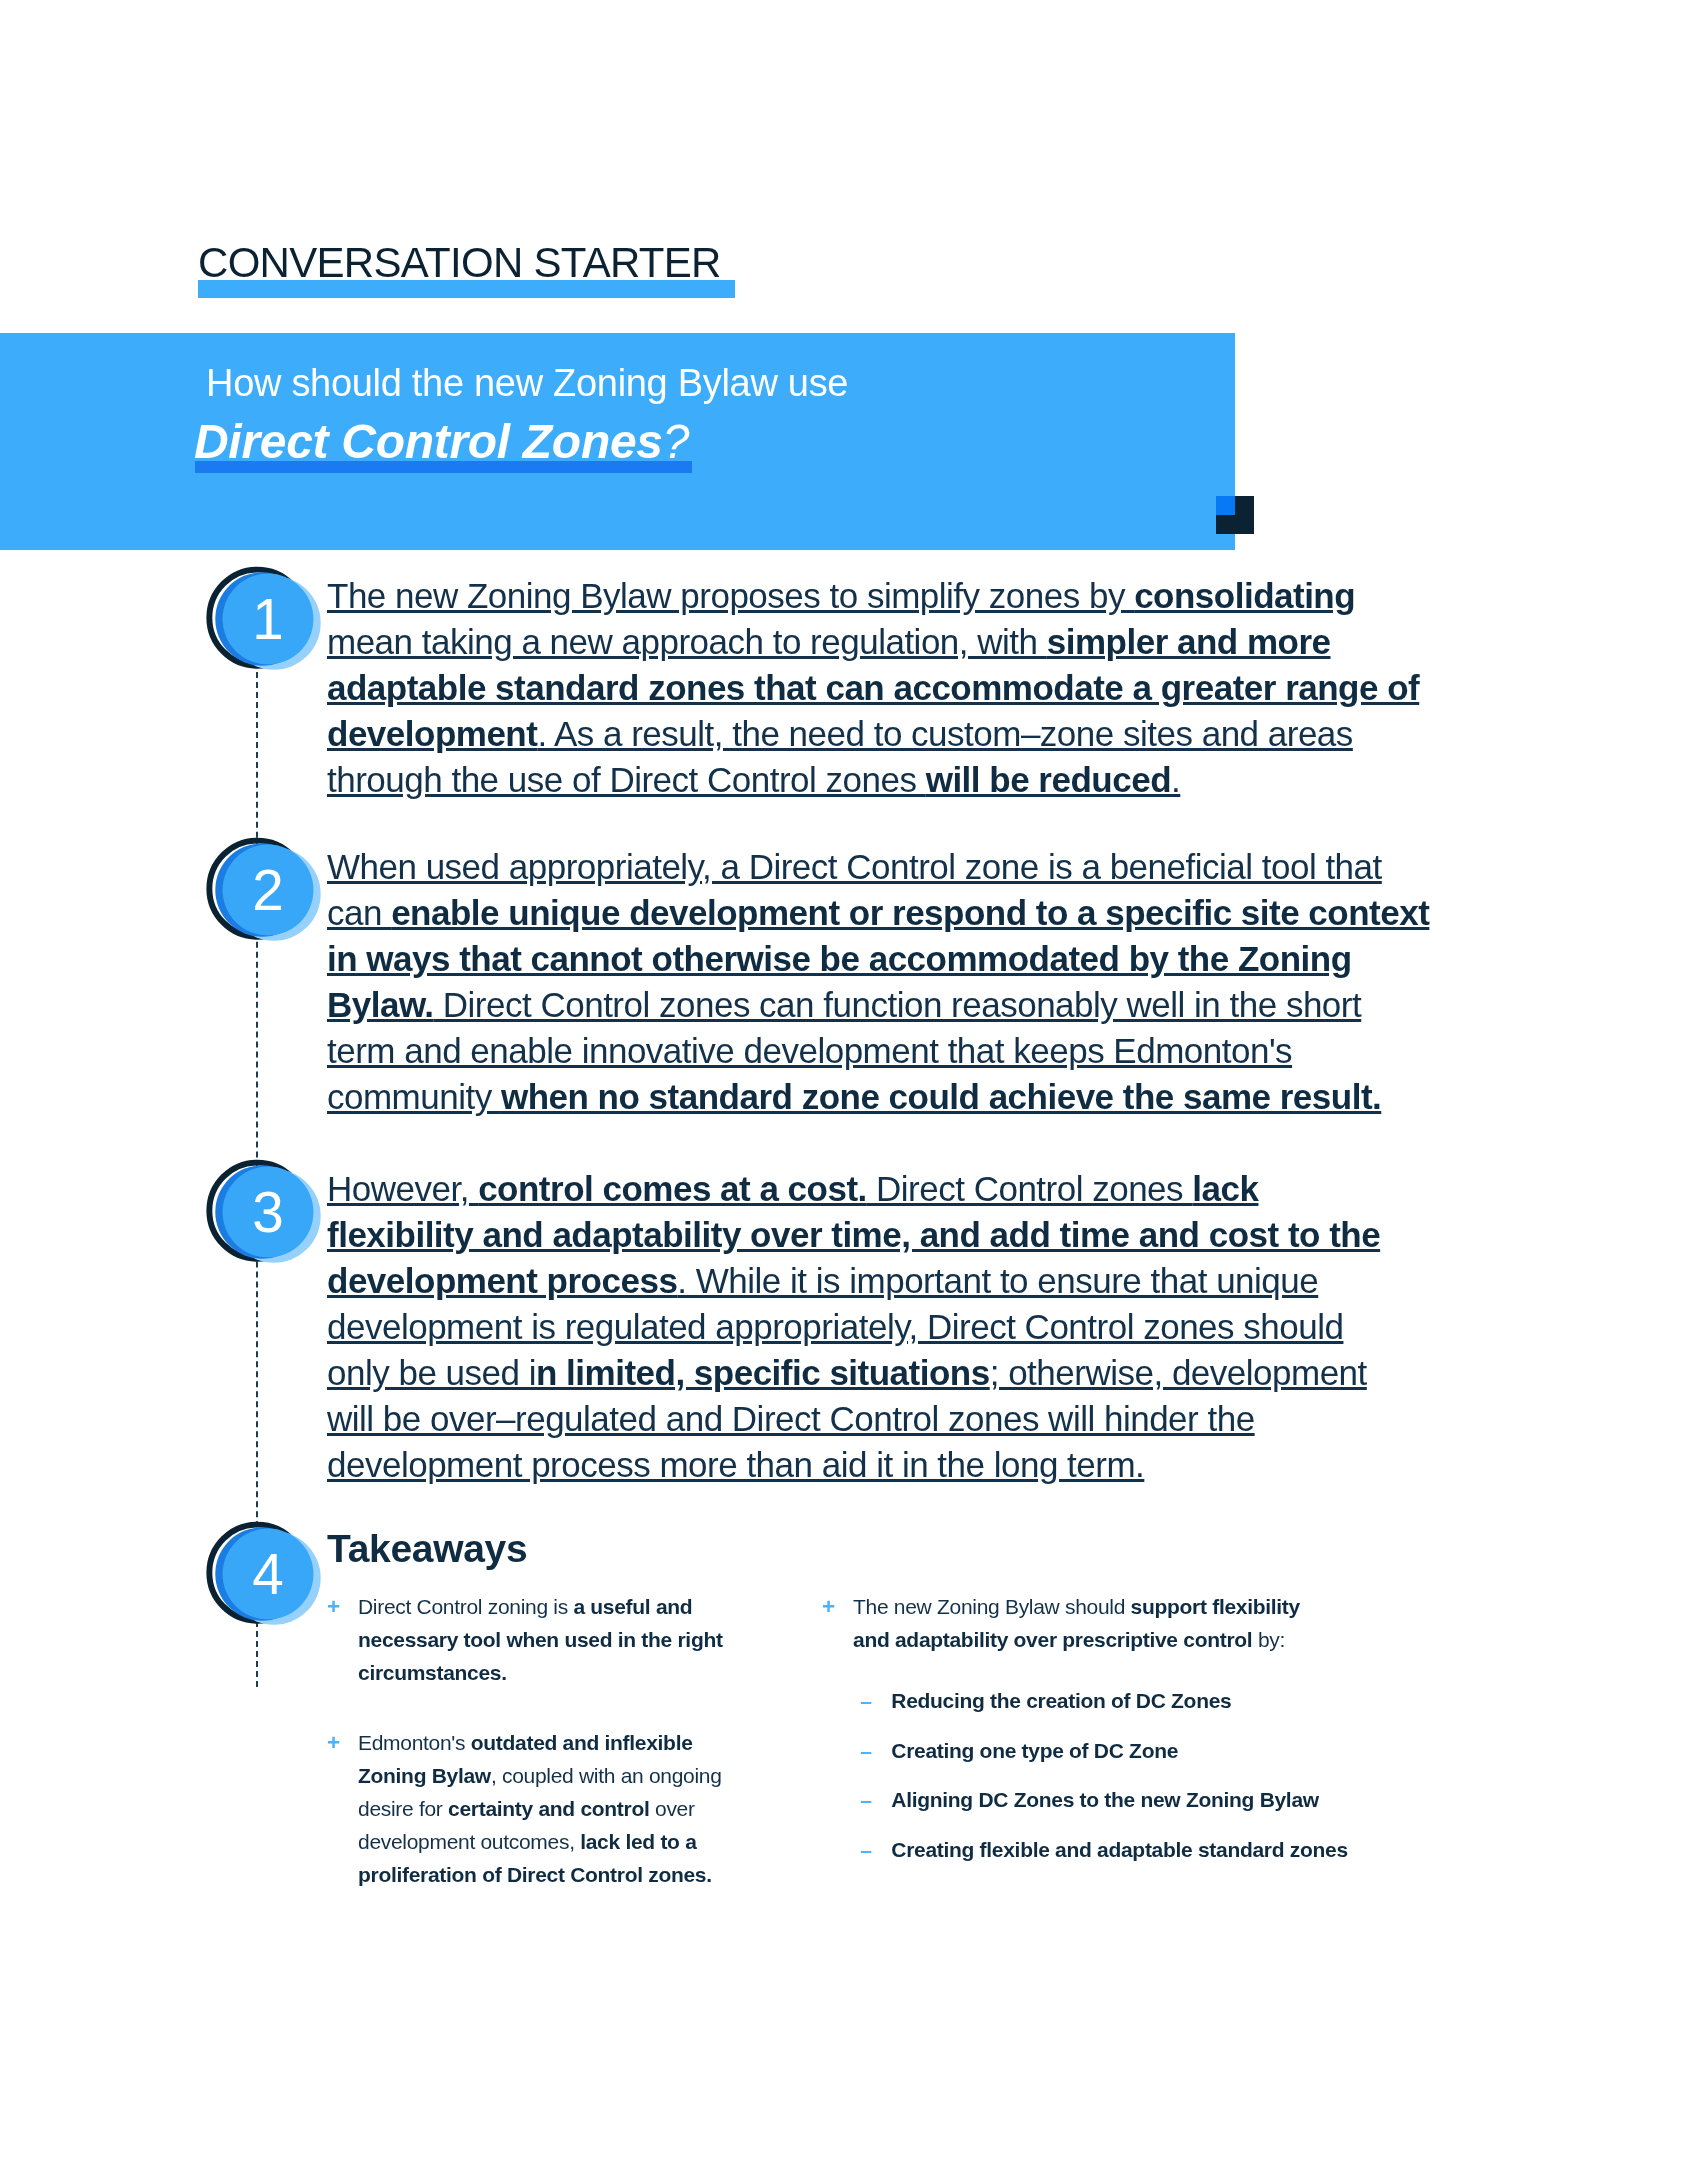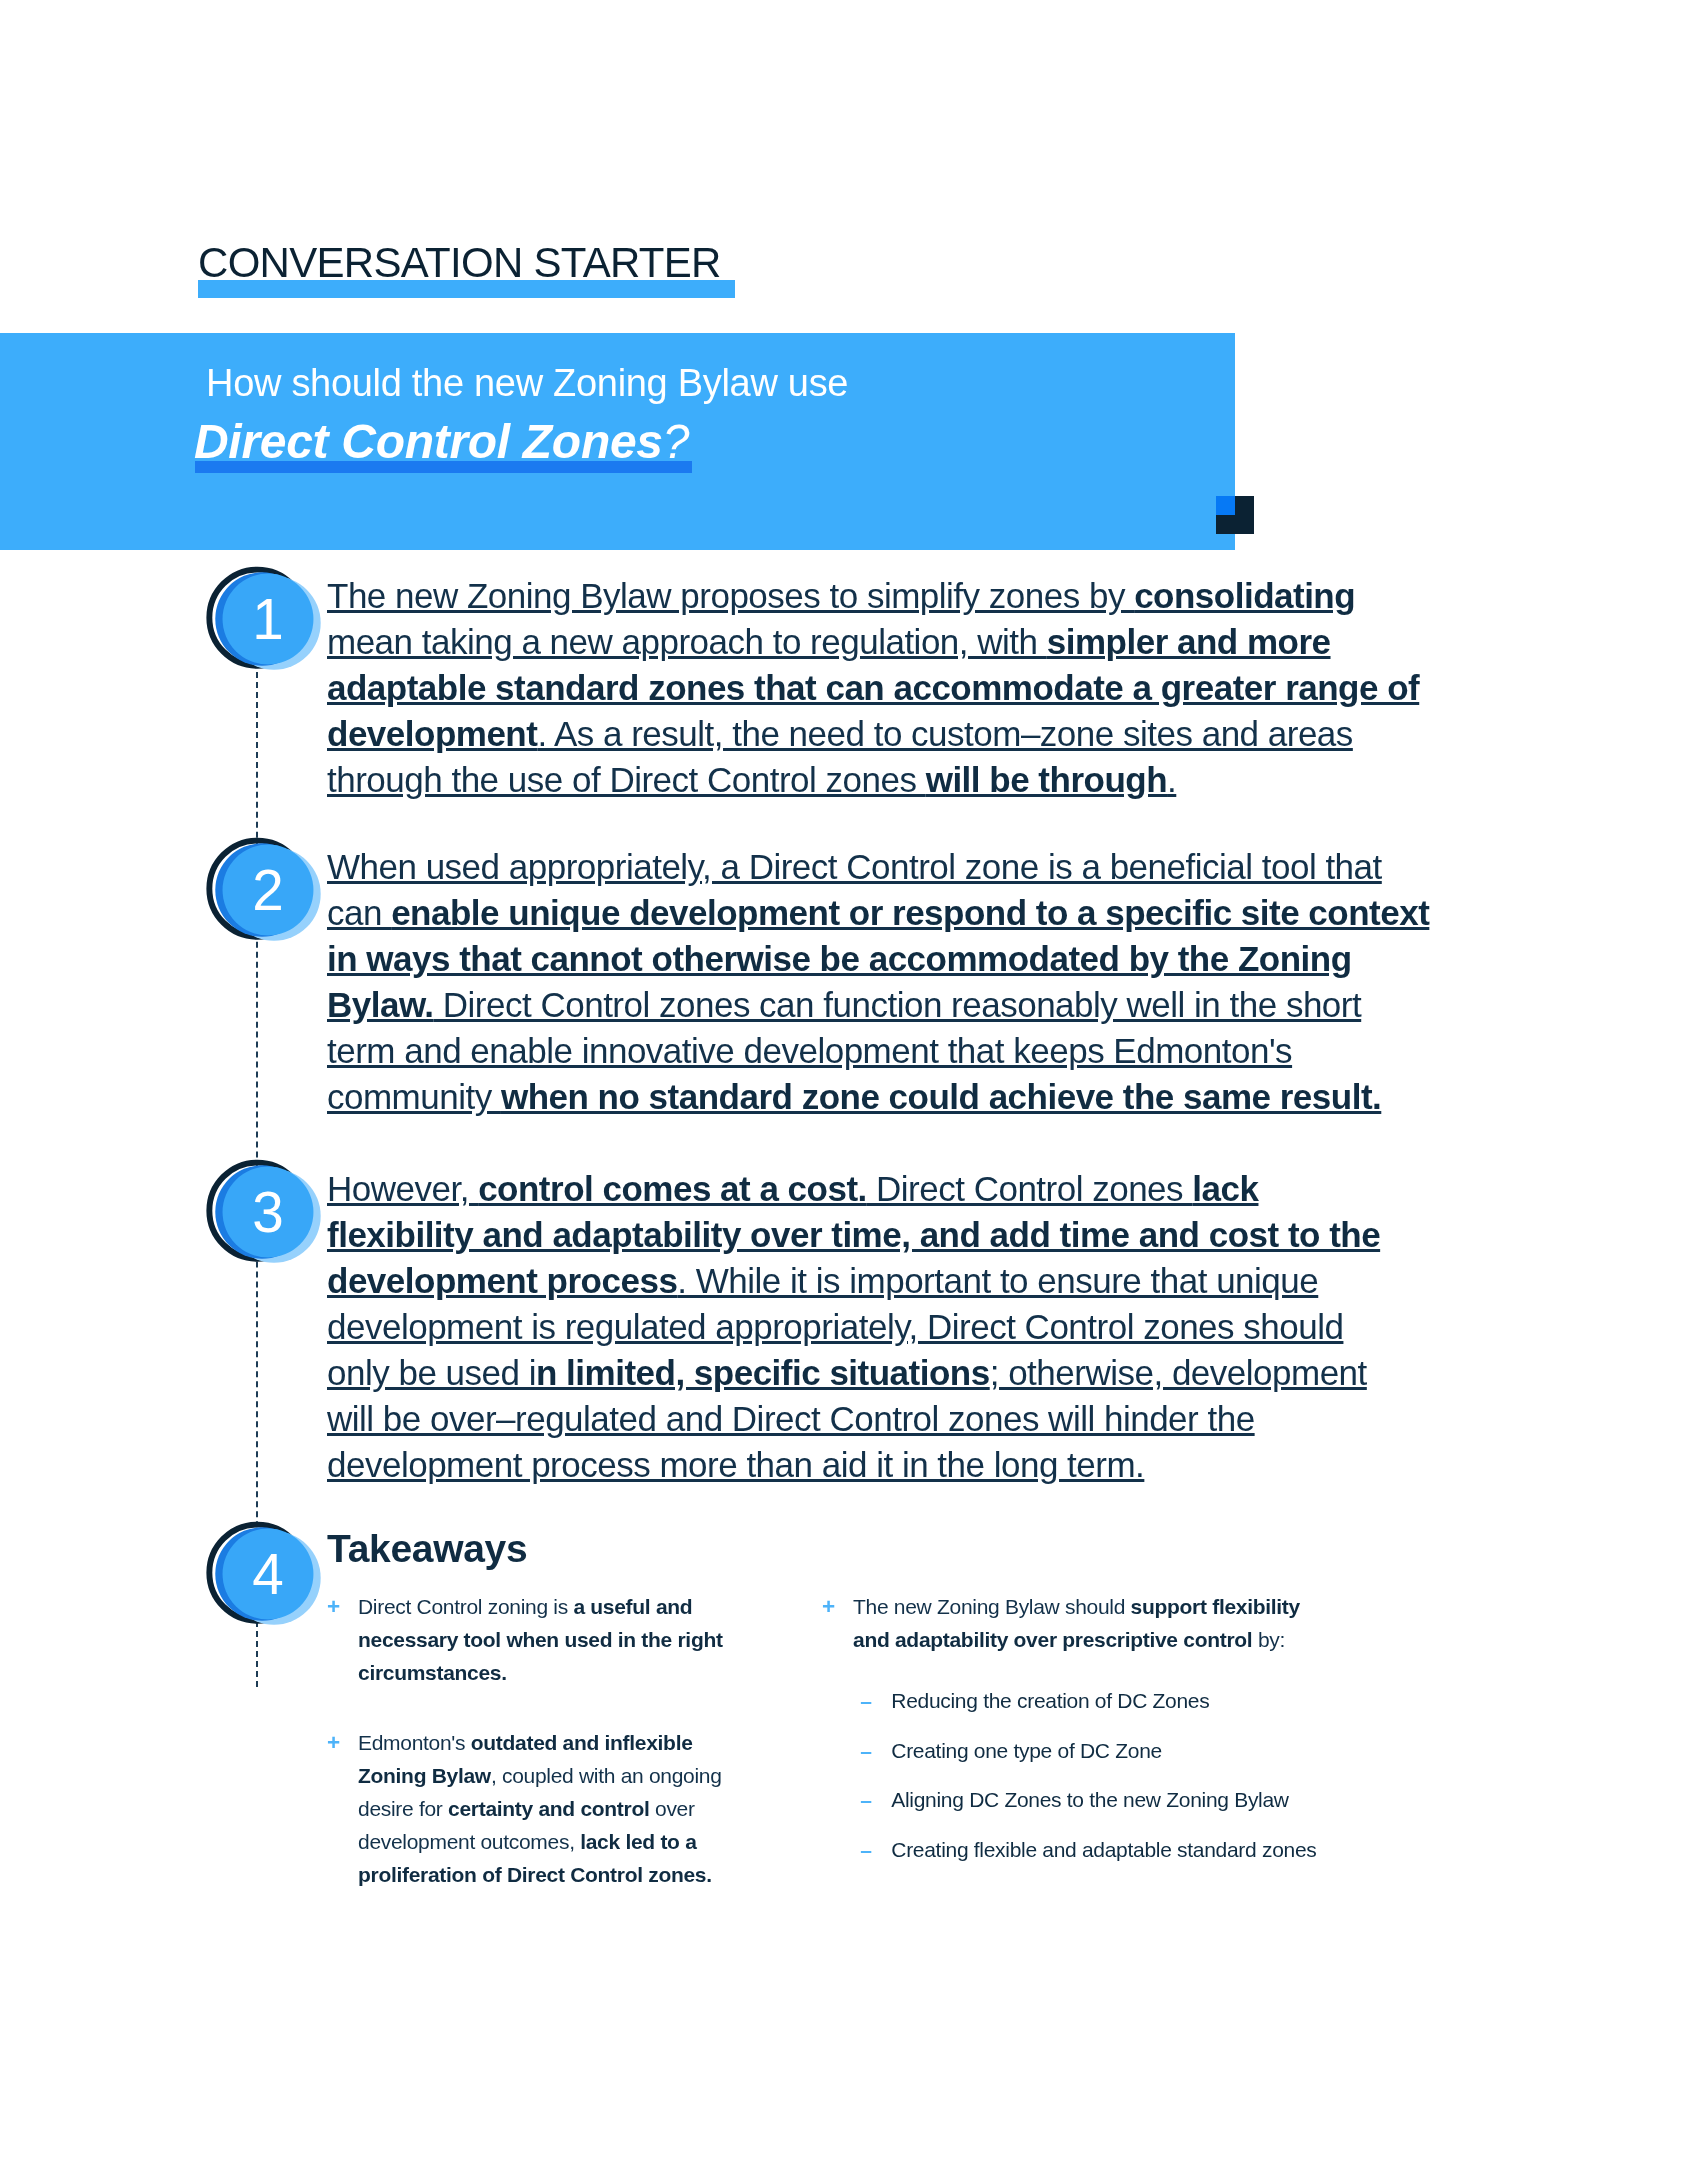--- a/index.html
+++ b/index.html
@@ -97,21 +97,21 @@
   .bullet-line {
     font-size:21px; line-height:33px; letter-spacing:-0.3px; white-space:nowrap;
   }
   .subs { margin-top:28px; }
   .sub { display:flex; margin-bottom:16.5px; }
   .sub-marker {
     width:31px; margin-left:7.3px; flex:none; color:var(--bullet-blue);
     font-weight:700; font-size:21px; line-height:33px;
   }
   .sub-line {
-    font-size:21px; line-height:33px; font-weight:400; letter-spacing:-0.3px;
+    font-size:21px; line-height:33px; font-weight:700; letter-spacing:-0.3px;
     white-space:nowrap; color:#102c42;
   }
 </style>
 </head>
 <body>
 
 <div class="page">
 
   <div class="title-wrap">
     <span class="title">CONVERSATION STARTER</span>
@@ -138,21 +138,21 @@
             <circle cx="94" cy="82" r="69" fill="var(--circle-main)"></circle>
             <text x="94" y="112" text-anchor="middle" class="badge-num">1</text>
           </svg>
         </div>
         <div class="item-content">
           <div class="para">
             <div class="para-line"><span>The new Zoning Bylaw proposes to simplify zones by </span><b>consolidating</b></div>
             <div class="para-line"><span>mean taking a new approach to regulation, with </span><b>simpler and more</b></div>
             <div class="para-line"><b>adaptable standard zones that can accommodate a greater range of</b></div>
             <div class="para-line"><b>development</b><span>. As a result, the need to custom–zone sites and areas</span></div>
-            <div class="para-line"><span>through the use of Direct Control zones </span><b>will be through</b><span>.</span></div>
+            <div class="para-line"><span>through the use of Direct Control zones </span><b>will be reduced</b><span>.</span></div>
           </div>
         </div>
       </div>
       <div class="item gap2">
         <div class="badge">
           <svg width="122" height="112" viewBox="0 0 185 170">
             <circle cx="78" cy="80" r="73" fill="none" stroke="var(--navy-dark)" stroke-width="9"></circle>
             <circle cx="103" cy="88" r="71" fill="var(--circle-hi)"></circle>
             <circle cx="85" cy="82" r="71" fill="var(--circle-mid)"></circle>
             <circle cx="94" cy="82" r="69" fill="var(--circle-main)"></circle>

